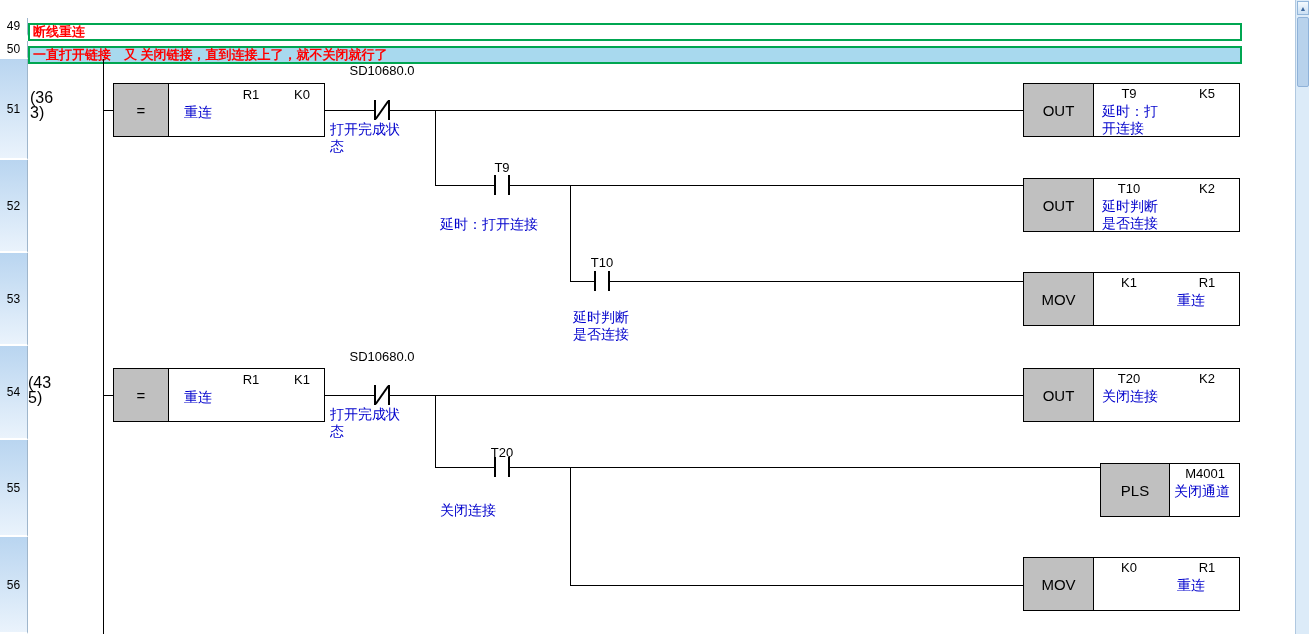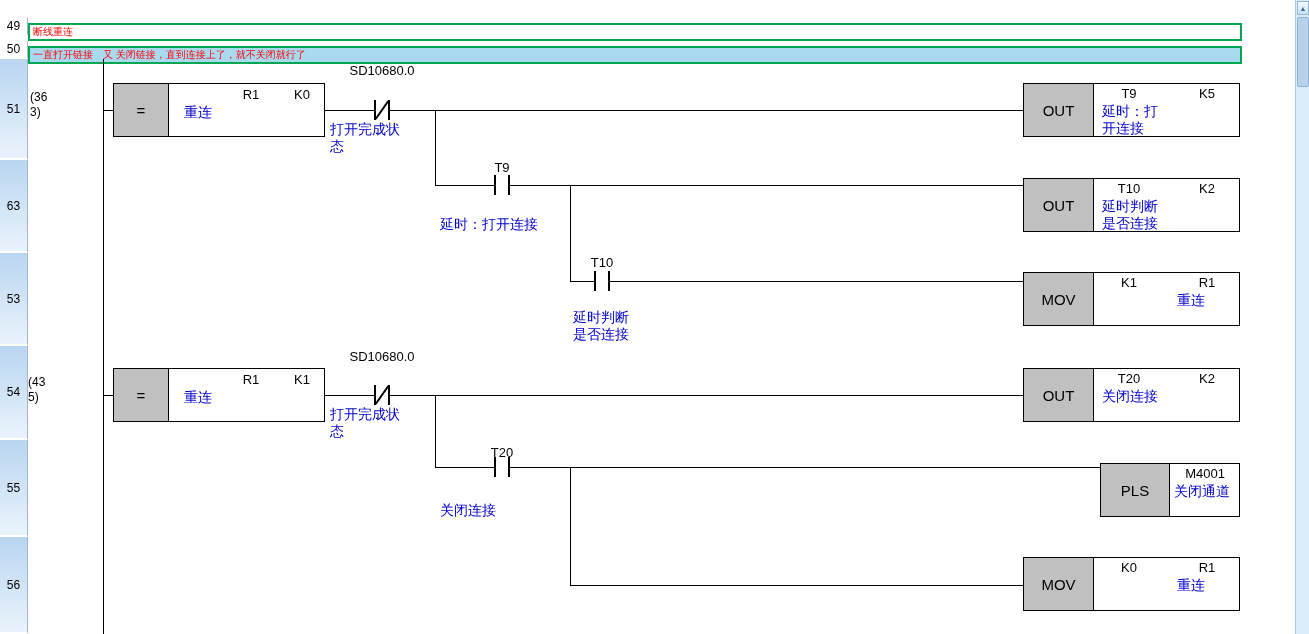--- a/index.html
+++ b/index.html
@@ -15,27 +15,27 @@
          border-right:1px solid #8db4dc;font-size:12px;display:flex;align-items:center;
          justify-content:center;box-sizing:border-box;color:#000;}
   
   .gcell{position:absolute;left:0;width:28px;box-sizing:border-box;border-right:1px solid #9fb6cc;
          border-bottom:2px solid #fff;display:flex;align-items:center;justify-content:center;
          font-size:12px;color:#000;
          background:linear-gradient(180deg,var(--c-gutter_bg,#b9d5f0) 0%,#eaf3fc 100%);}
   
   .stmt{position:absolute;left:28px;width:1214px;box-sizing:border-box;
         border:2px solid var(--c-comment_border,#00a651);display:flex;align-items:center;}
-  .stmt-text{color:var(--c-comment_text,#ff0000);font-size:10px;padding-left:3px;white-space:nowrap;}
+  .stmt-text{color:var(--c-comment_text,#ff0000);font-size:13px;padding-left:3px;white-space:nowrap;font-weight:bold;}
   
   .w{position:absolute;background:#000;}
   .dev{position:absolute;font-size:13px;color:#000;white-space:nowrap;}
   .cmt{position:absolute;font-size:14px;line-height:17px;color:var(--c-device_comment,#0000cc);}
   .lbl-c{transform:translateX(-50%);}
-  .step{position:absolute;font-size:12px;line-height:15px;color:#000;word-break:break-all;width:24px;}
+  .step{position:absolute;font-size:16px;line-height:15px;color:#000;word-break:break-all;width:24px;}
   .contact{position:absolute;width:16px;height:20px;background:#fff;}
   .contact .bar{position:absolute;top:0;bottom:0;width:2px;background:#000;display:block;}
   .contact .bl{left:0;} .contact .br{right:0;}
   .contact .slash{position:absolute;left:-3px;top:9px;width:22px;height:2px;background:#000;
                   transform:rotate(-55deg);display:block;}
   .block{position:absolute;display:flex;border:1px solid #000;background:#fff;box-sizing:border-box;}
   .bhead{background:var(--c-block_gray,#c0c0c0);border-right:1px solid #000;display:flex;
          align-items:center;justify-content:center;font-size:15px;color:#000;flex:0 0 auto;}
   .bbody{position:relative;flex:1;}
   .opc{text-align:center;}
@@ -50,21 +50,21 @@
 </style>
 </head>
 <body>
 
 <div id="app">
 
 
   <div class="gcell" style="top:18px;height:18px;background:#fff">49</div>
   <div class="gcell" style="top:41px;height:18px;background:#fff">50</div>
   <div class="gcell" style="top:59px;height:101px">51</div>
-  <div class="gcell" style="top:160px;height:93px">63</div>
+  <div class="gcell" style="top:160px;height:93px">52</div>
   <div class="gcell" style="top:253px;height:93px">53</div>
   <div class="gcell" style="top:346px;height:94px">54</div>
   <div class="gcell" style="top:440px;height:97px">55</div>
   <div class="gcell" style="top:537px;height:97px">56</div>
 
   <div class="stmt" style="top:23px;height:18px;background:#fff">
     <span class="stmt-text">断线重连</span>
   </div>
   <div class="stmt" style="top:46px;height:18px;background:var(--c-row50_bg,#a8d9ee)">
     <span class="stmt-text">一直打开链接　又 关闭链接，直到连接上了，就不关闭就行了</span>

